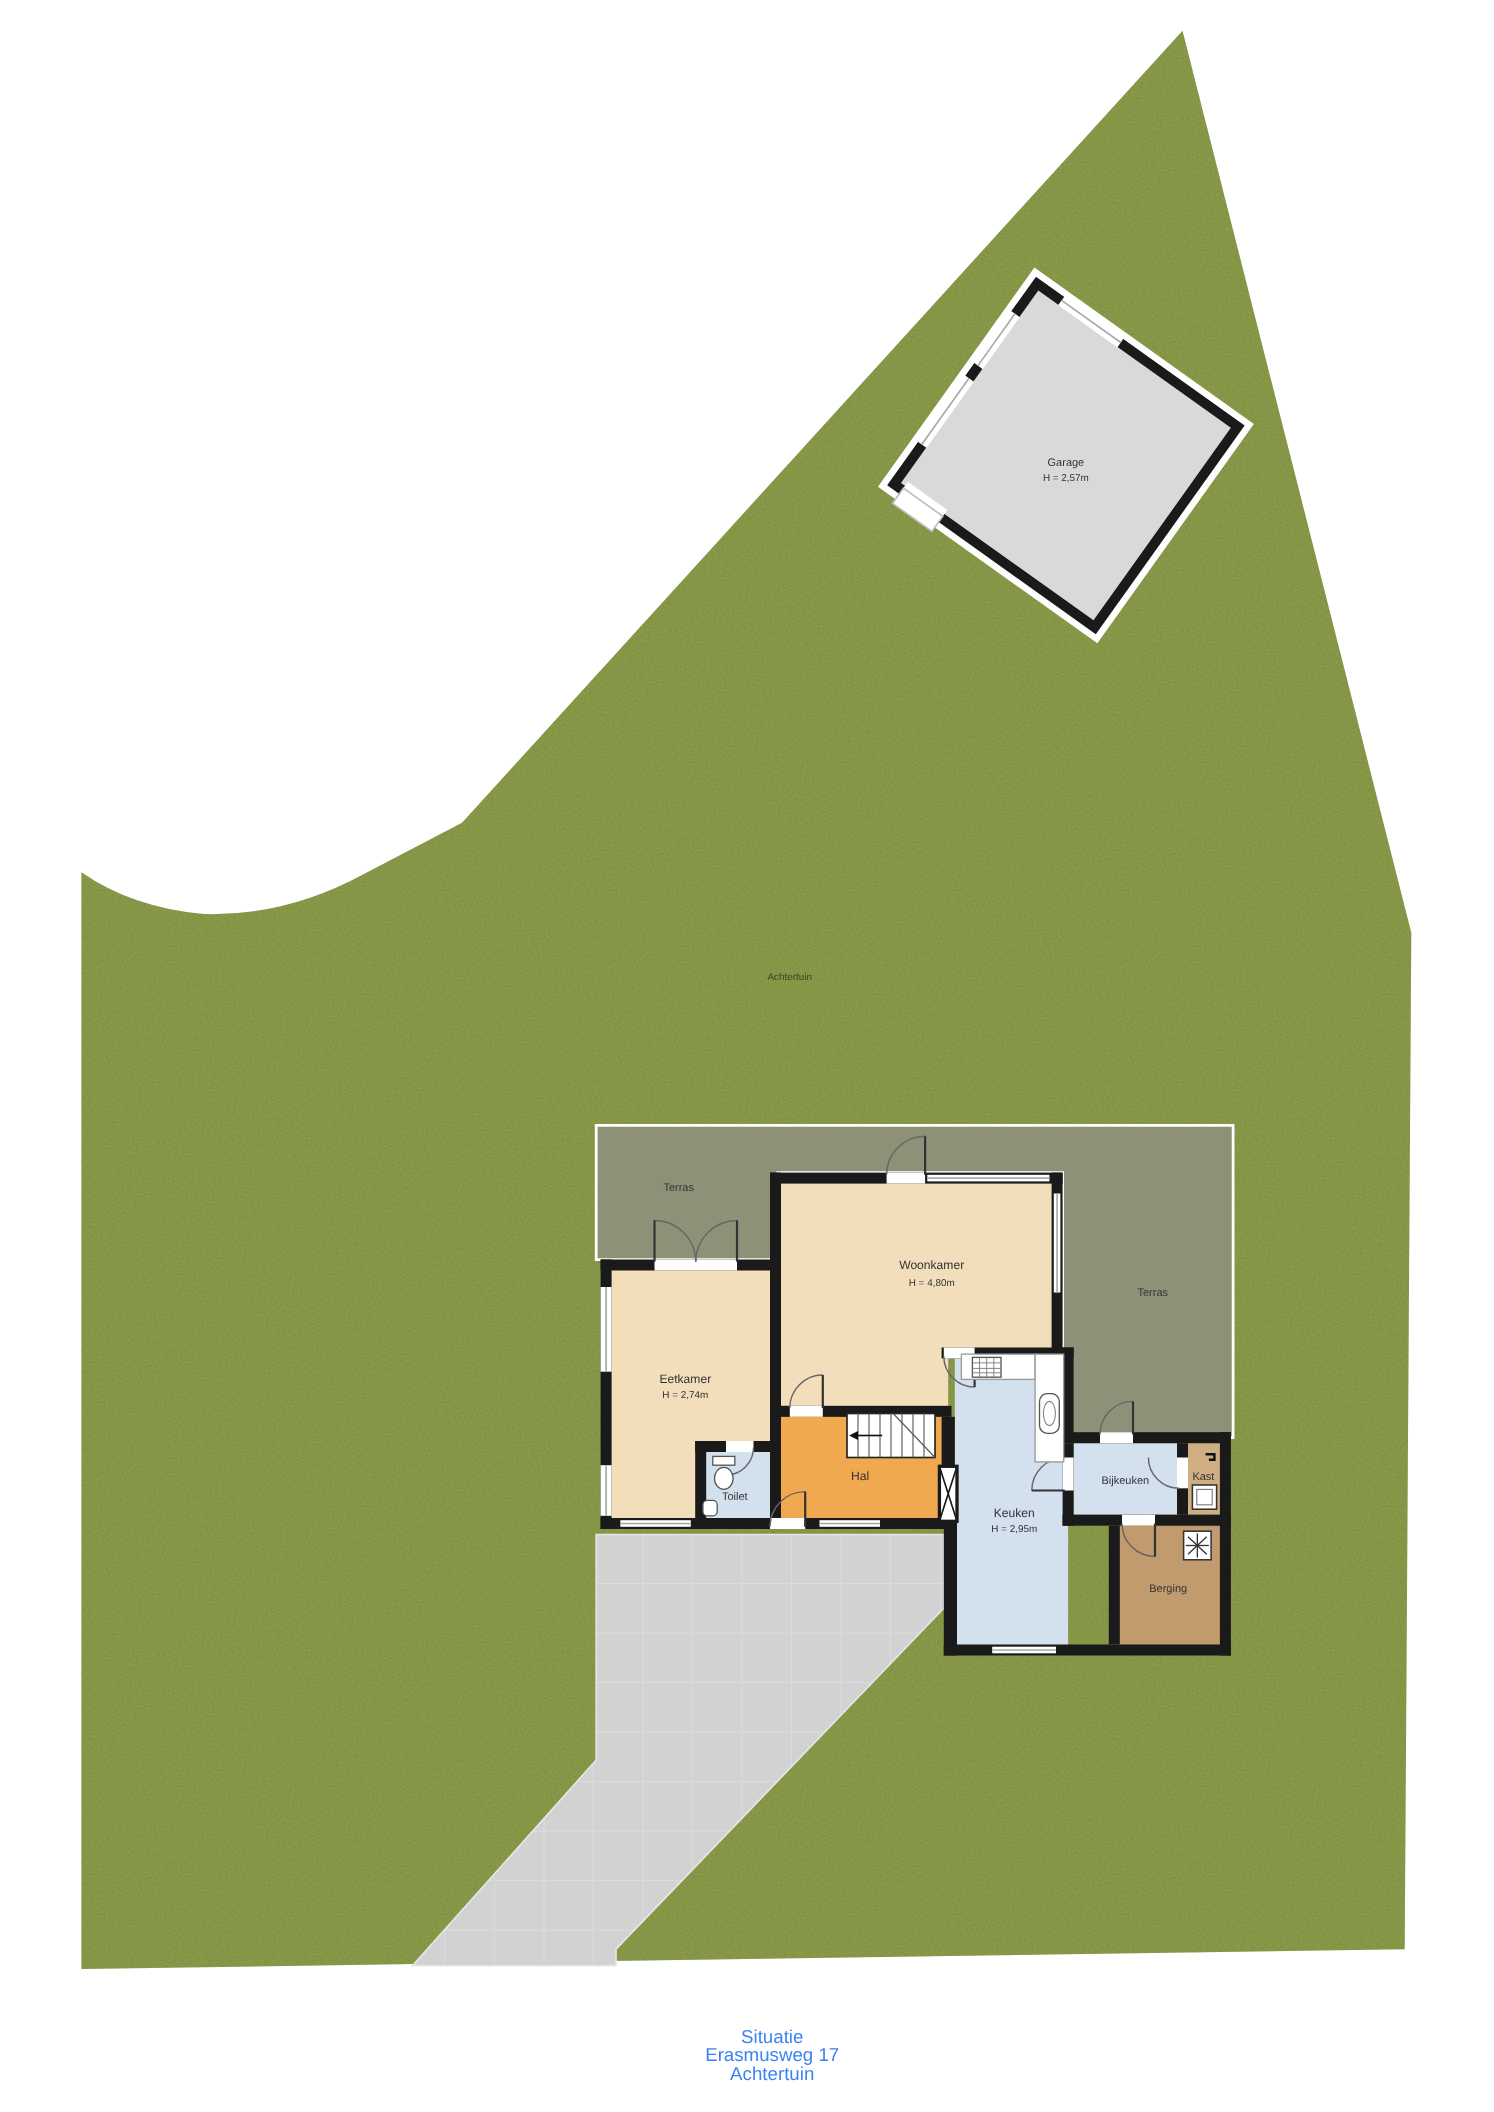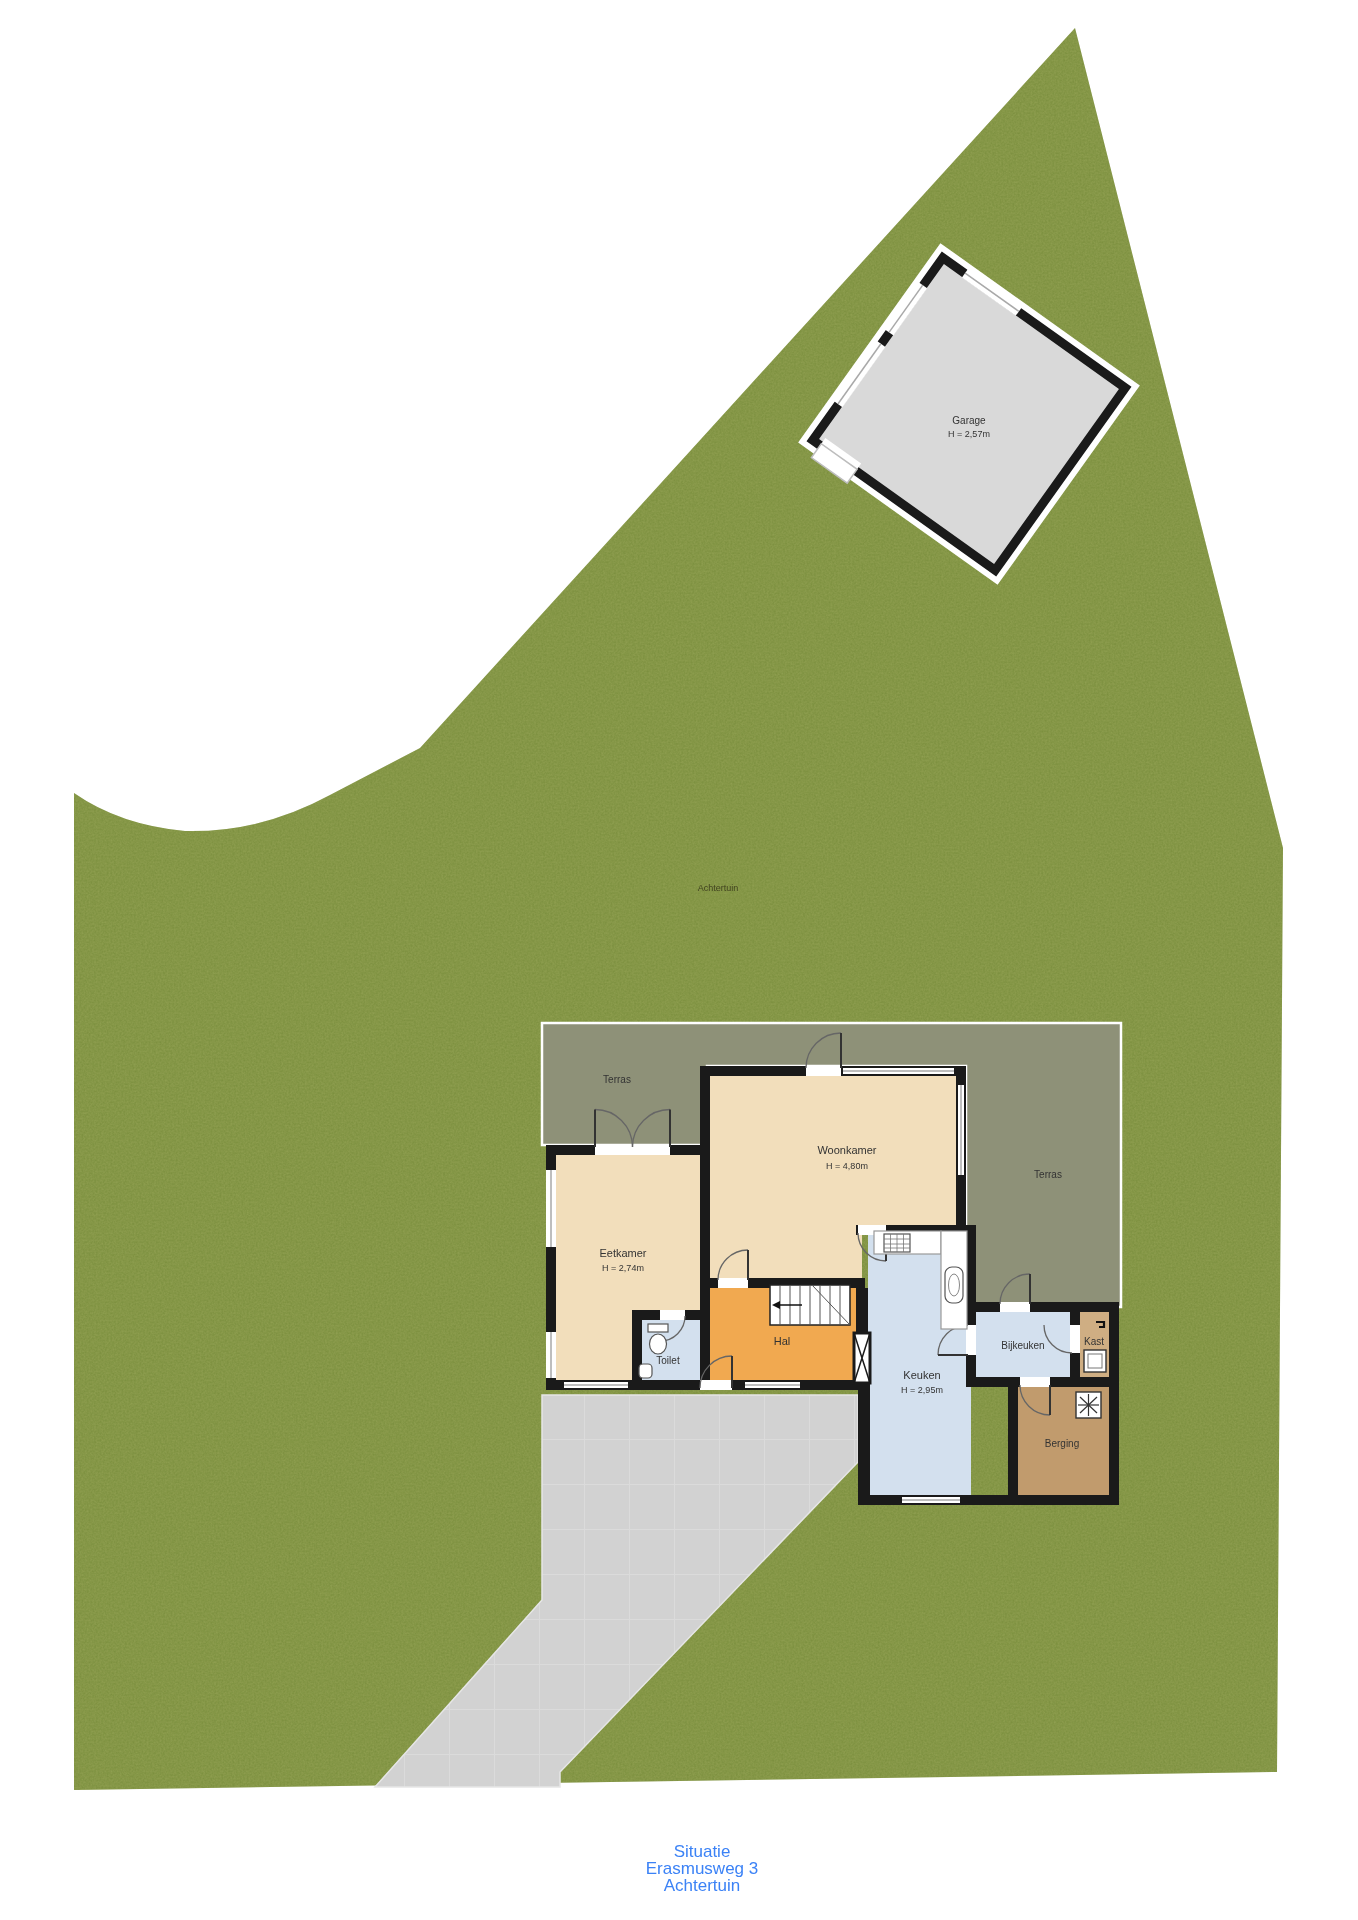--- a/index.html
+++ b/index.html
@@ -230,16 +230,16 @@
 
   <text class="glbl" x="668" y="1364">Toilet</text>
   <text class="lbl" x="782" y="1345">Hal</text>
   <text class="glbl" x="1023" y="1349">Bijkeuken</text>
   <text class="glbl" x="1094" y="1345">Kast</text>
   <text class="glbl" x="1062" y="1447">Berging</text>
 </svg>
 
 <div id="caption">
   <div>Situatie</div>
-  <div>Erasmusweg 3</div>
+  <div>Erasmusweg 17</div>
   <div>Achtertuin</div>
 </div>
 </div>
 
 </body></html>

